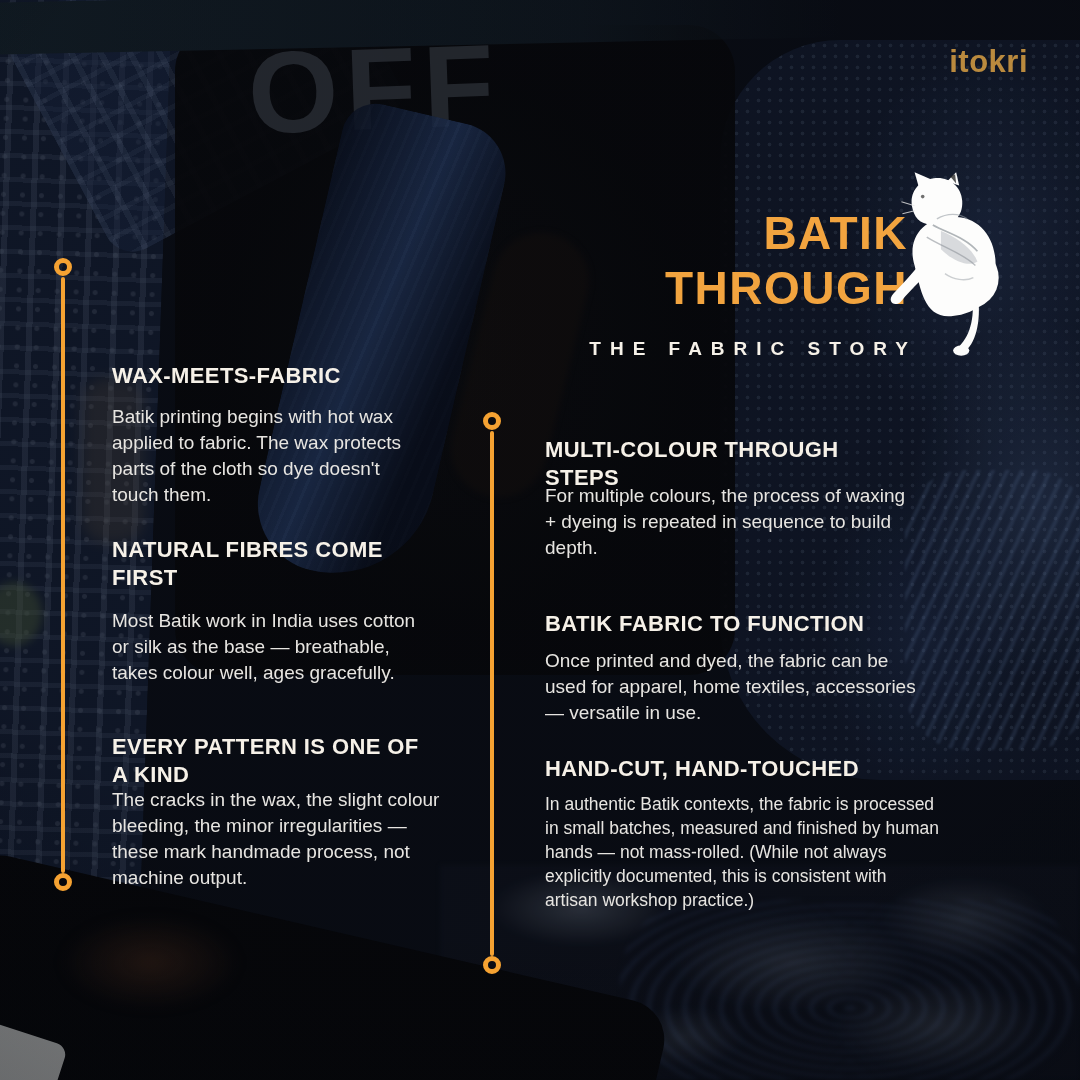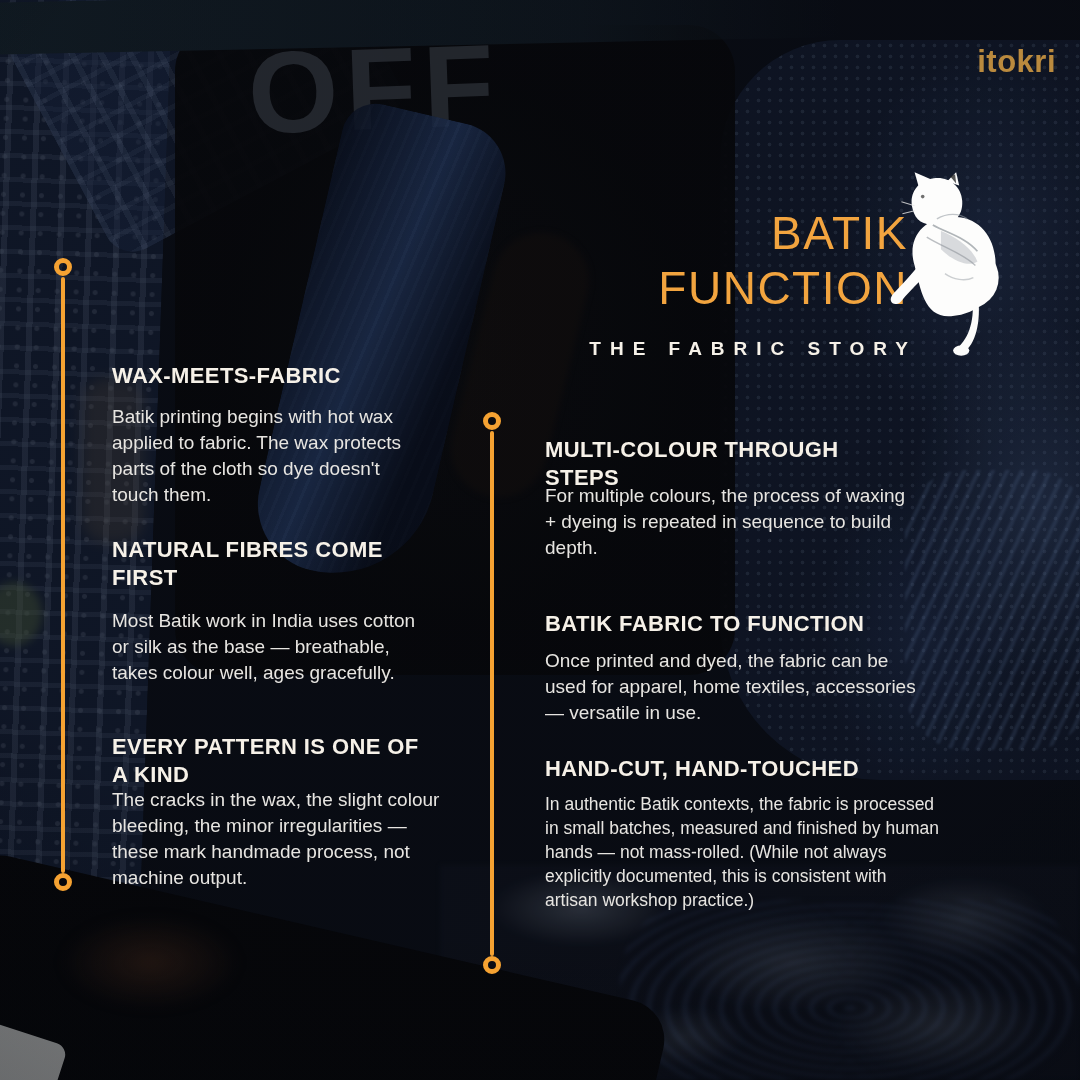--- a/index.html
+++ b/index.html
@@ -113,26 +113,26 @@
   }
   .bg-vignette{
     left:0;top:0;width:1080px;height:1080px;z-index:11;
     background:
       linear-gradient(rgba(5,8,14,.30), rgba(5,8,14,.30)),
       radial-gradient(135% 120% at 50% 35%, rgba(0,0,0,0) 42%, rgba(2,4,9,.55) 100%);
   }
 
   
   .logo{
-    right:24px;top:44px;z-index:20;
+    right:52px;top:44px;z-index:20;
     font-size:31px;font-weight:bold;letter-spacing:.5px;color:#BA8A3E;
   }
   .title-block{right:172px;top:206px;width:430px;z-index:20;text-align:right;}
   .title-line{
-    font-size:46px;line-height:55px;font-weight:normal;letter-spacing:1.5px;
+    font-size:46px;line-height:55px;font-weight:bold;letter-spacing:1.5px;
     color:#F2A43F;white-space:pre;
   }
   .subtitle{
     margin-top:22px;margin-right:-9px;
     font-size:19px;font-weight:bold;letter-spacing:9px;color:#F6F1E8;
   }
   .cat{left:870px;top:172px;width:152px;height:188px;z-index:21;}
 
   .rail{background:#F5A232;border-radius:2px;z-index:15;}
   .rail-dot{
@@ -182,21 +182,21 @@
   <div class="abs bg bg-brown-hint"></div>
   <div class="abs bg bg-white-corner"></div>
   <div class="abs bg bg-green-cup"></div>
   <div class="abs bg bg-tan-object"></div>
   <div class="abs bg bg-vignette"></div>
 
   <div class="abs logo">itokri</div>
 
   <div class="abs title-block">
     <div class="title-line">BATIK</div>
-    <div class="title-line">FUNCTION</div>
+    <div class="title-line">THROUGH</div>
     <div class="subtitle">THE FABRIC STORY</div>
   </div>
 
   <svg class="abs cat" viewBox="0 0 150 185">
     <g>
       <path d="M100,118 C104,140 100,160 88,172 C84,176 89,181 94,177 C106,166 110,144 106,116 Z" fill="#fbfbfa"></path>
       <ellipse cx="90" cy="176" rx="8" ry="5" fill="#fbfbfa"></ellipse>
       <path d="M44,92 C36,66 52,46 78,44 C106,42 124,62 124,92 C124,122 108,140 80,142 C54,144 50,116 44,92 Z" fill="#fdfdfc"></path>
       <circle cx="96" cy="104" r="31" fill="#fdfdfc"></circle>
       <path d="M42,36 C38,20 48,8 63,6 C78,4 90,14 91,28 C92,44 82,52 66,52 C52,52 45,48 42,36 Z" fill="#fdfdfc"></path>

